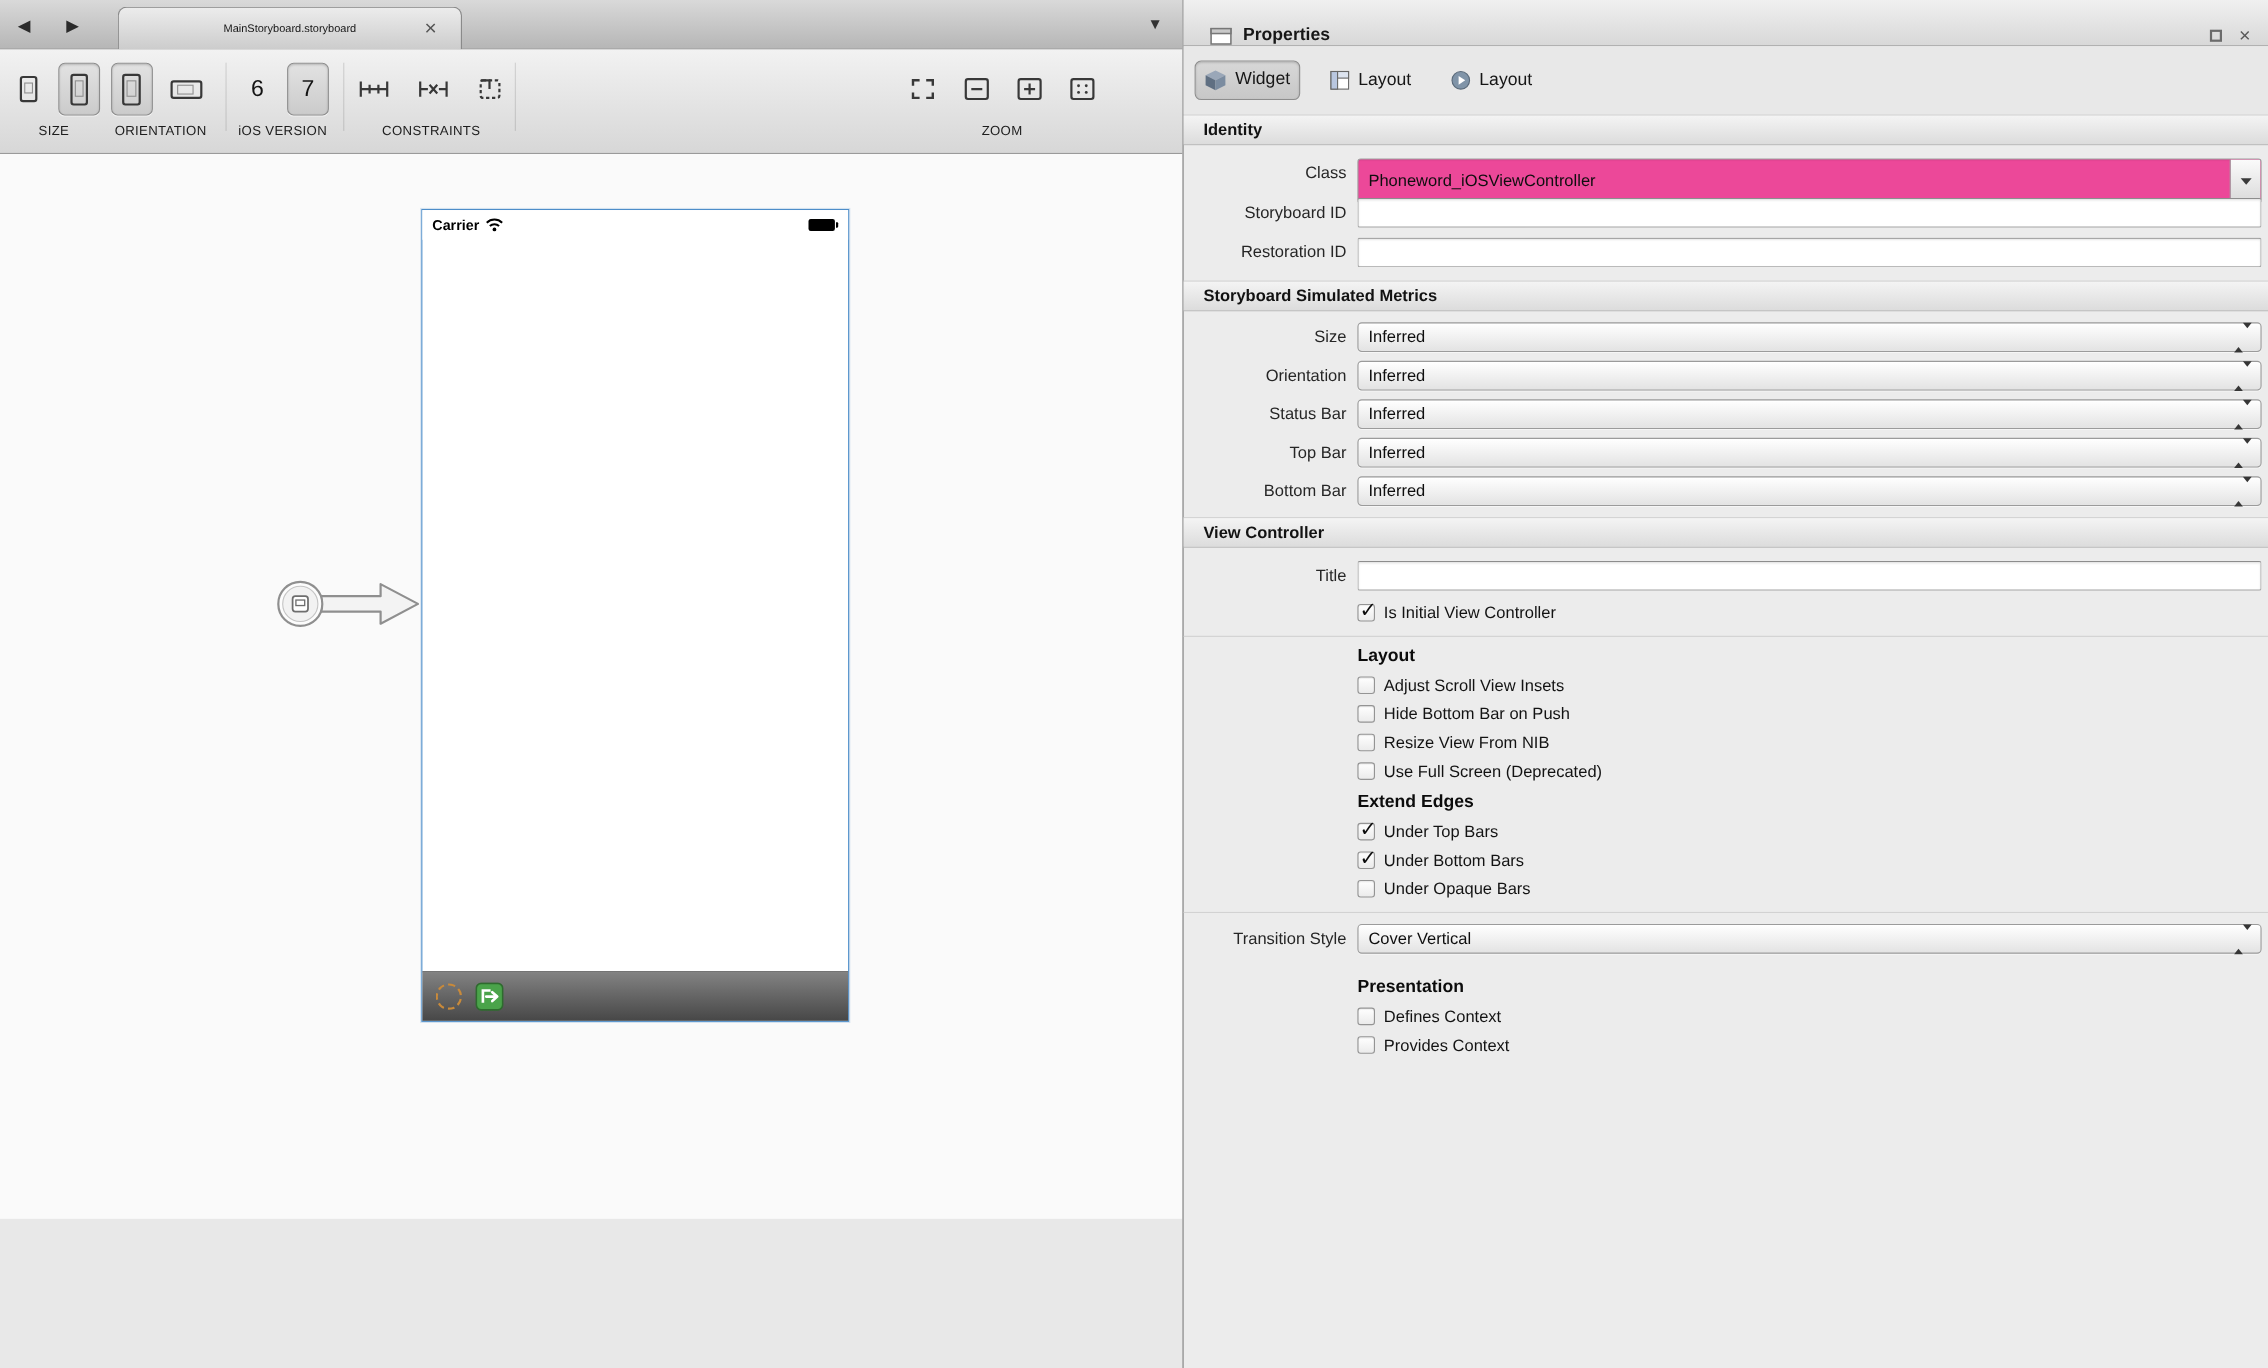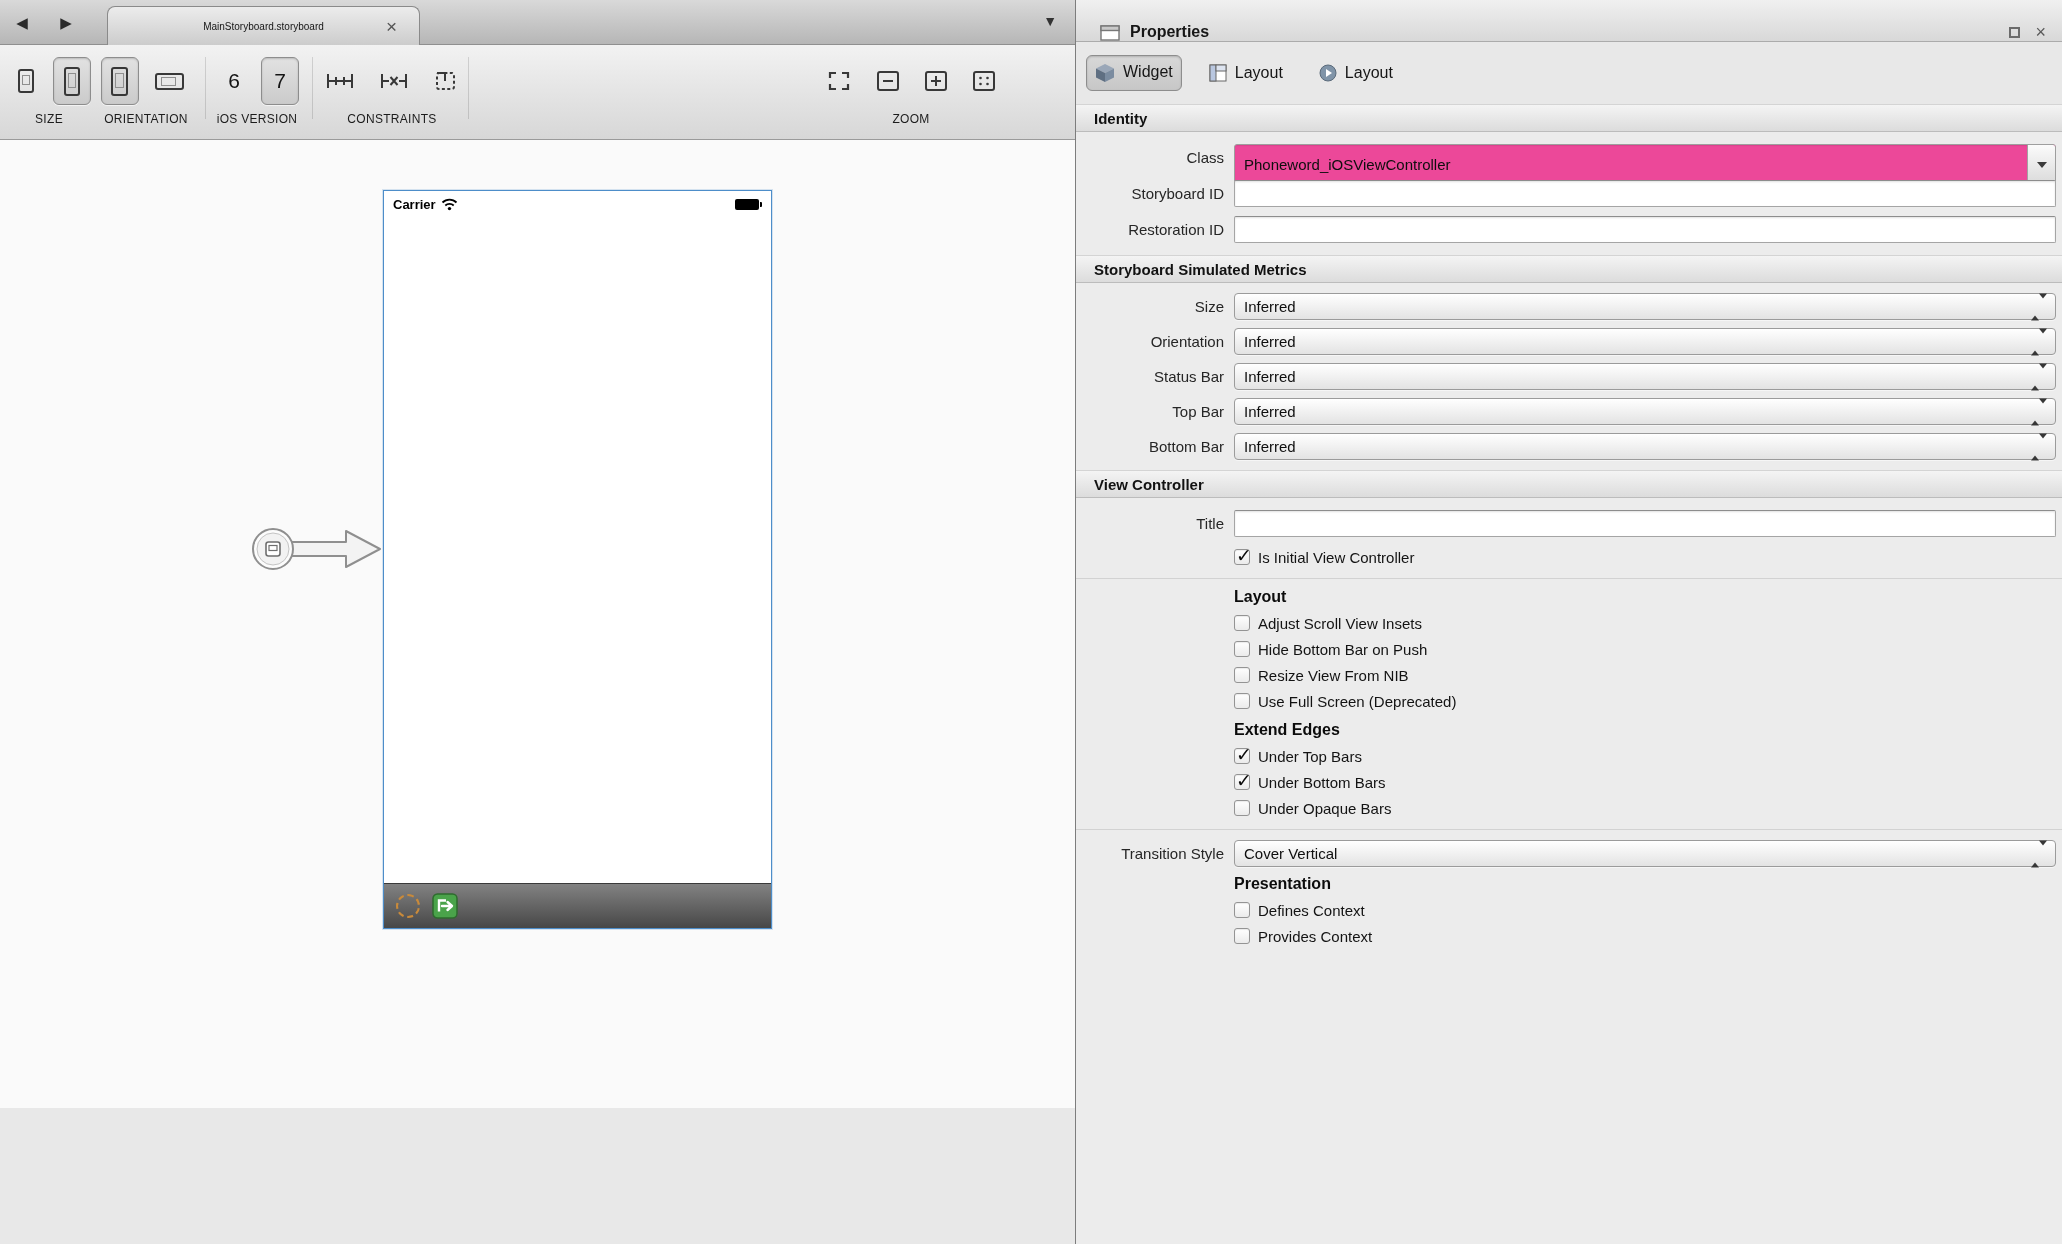--- a/index.html
+++ b/index.html
@@ -435,21 +435,21 @@
       <div class="pctrl">
           <div class="popup">
             <span>Cover Vertical</span>
             <span class="arrows"><span class="arrow-up"></span><span class="arrow-down"></span></span>
           </div>
         </div>
     </div>
   </div>
 
   <div class="block">
-    <div class="boldhead" style="margin-top:4px">Presentation</div>
+    <div class="boldhead" style="margin-top:18px">Presentation</div>
     <div class="cbrow" data-checked="false">
       <span class="cb"></span>
       <span class="cblabel">Defines Context</span>
     </div>
     <div class="cbrow" data-checked="false">
       <span class="cb"></span>
       <span class="cblabel">Provides Context</span>
     </div>
   </div>
 

